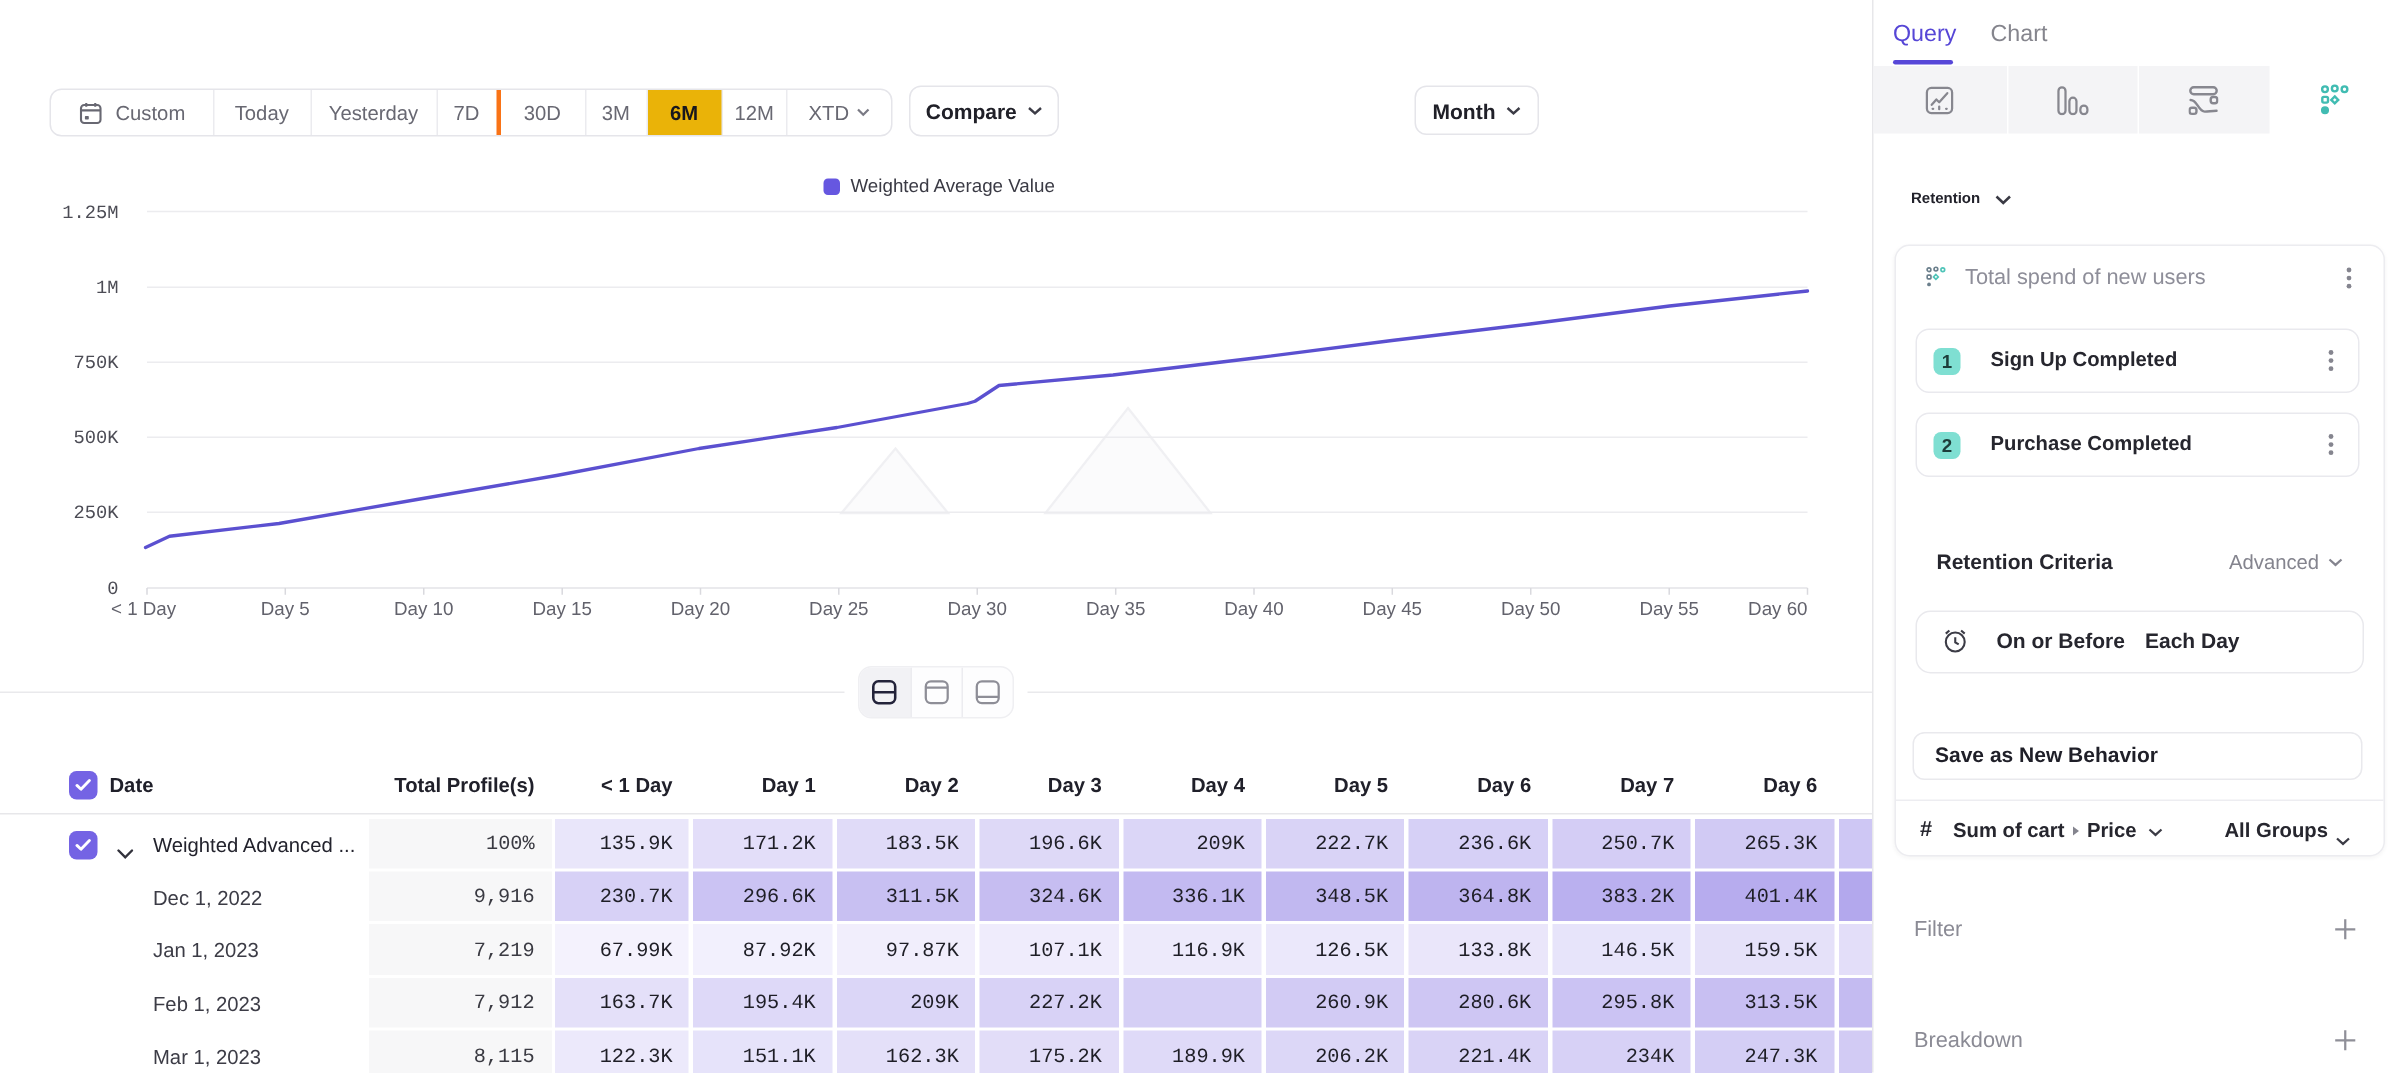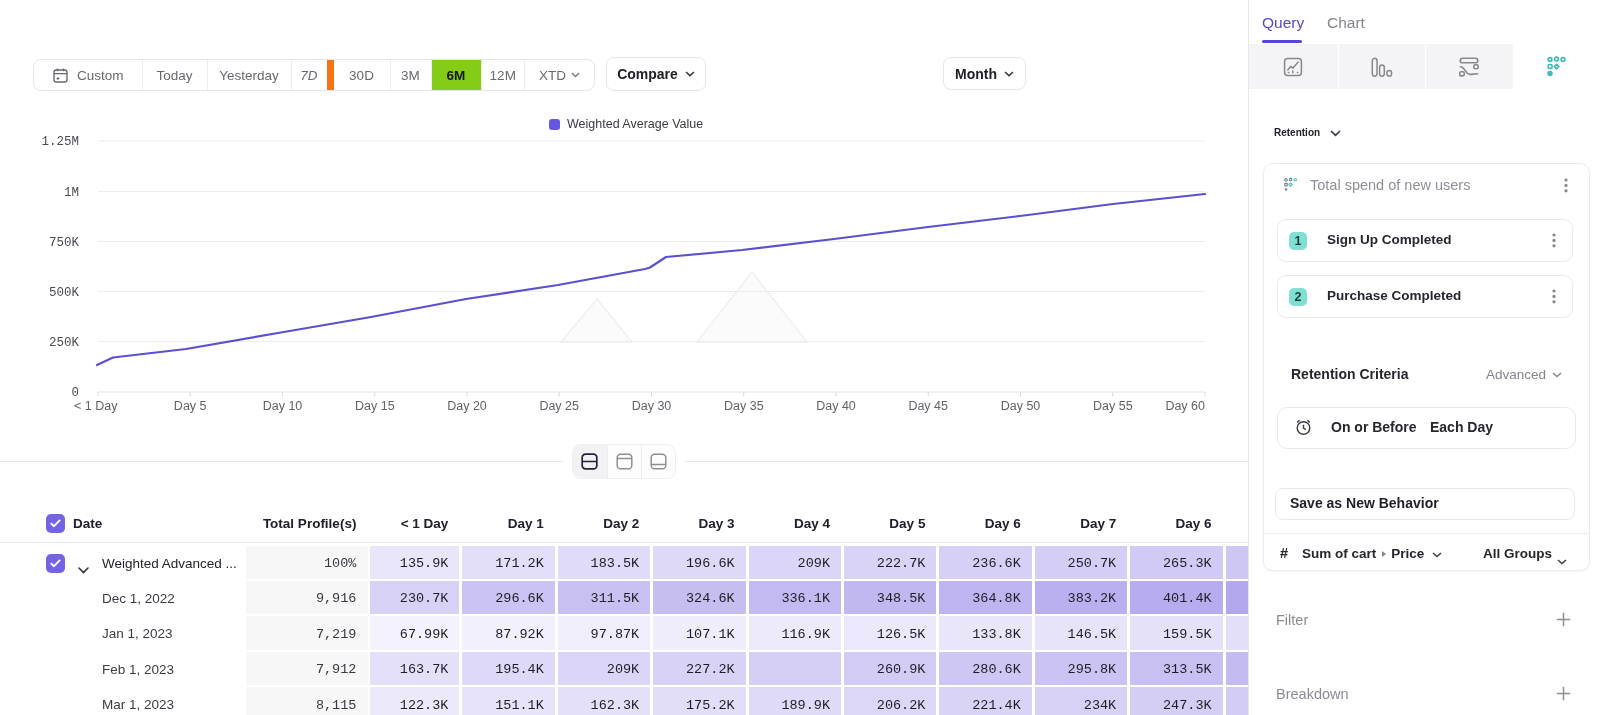--- a/index.html
+++ b/index.html
@@ -11,24 +11,24 @@
 
 <div class="abs" style="left:33px;top:59px;width:562px;height:32px;border:1px solid #e5e5ea;border-radius:8px;display:flex;align-items:stretch;font-size:13.5px;color:#686872;overflow:hidden;background:#fff;">
 <div style="width:108.5px;display:flex;align-items:center;justify-content:center;border-right:1px solid #ebebef;"><svg width="17" height="17" viewBox="0 0 17 17" style="margin-right:8px;" fill="none" stroke="#686872" stroke-width="1.4">
           <rect x="2" y="3" width="13" height="12" rx="2.2"></rect>
           <path d="M2 6.6 H15"></path>
           <path d="M5.5 1.6 V4.2 M11.5 1.6 V4.2"></path>
           <rect x="4.6" y="10.4" width="2.6" height="2.2" rx="0.5" fill="#686872" stroke="none"></rect>
         </svg>Custom</div>
 <div style="width:65px;display:flex;align-items:center;justify-content:center;border-right:1px solid #ebebef;">Today</div>
 <div style="width:84px;display:flex;align-items:center;justify-content:center;border-right:1px solid #ebebef;">Yesterday</div>
-<div style="width:42px;display:flex;align-items:center;justify-content:center;border-right:7px solid #f97316;font-style:italic;">7D</div>
+<div style="width:42px;display:flex;align-items:center;justify-content:center;border-right:3px solid #f97316;">7D</div>
 <div style="width:57px;display:flex;align-items:center;justify-content:center;border-right:1px solid #ebebef;">30D</div>
 <div style="width:41px;display:flex;align-items:center;justify-content:center;border-right:1px solid #ebebef;">3M</div>
-<div style="width:50px;display:flex;align-items:center;justify-content:center;border-right:1px solid #ebebef;background:#84cc16;color:#17171d;font-weight:bold;">6M</div>
+<div style="width:50px;display:flex;align-items:center;justify-content:center;border-right:1px solid #ebebef;background:#eab308;color:#17171d;font-weight:bold;">6M</div>
 <div style="width:43.5px;display:flex;align-items:center;justify-content:center;border-right:1px solid #ebebef;">12M</div>
 <div style="width:69px;display:flex;align-items:center;justify-content:center;">XTD<svg width="9" height="6" viewBox="0 0 9 6" fill="none" stroke="#7a7a84" stroke-width="1.5" style="margin-left:5px;">
           <path d="M1 1 L4.5 4.5 L8 1"></path>
         </svg></div>
 </div>
 <div class="abs" style="left:606px;top:57px;width:100px;height:34px;border:1px solid #e5e5ea;border-radius:8px;display:flex;align-items:center;justify-content:center;font-size:14px;color:#202028;font-weight:bold;background:#fff;">Compare<svg width="10" height="6" viewBox="0 0 10 6" fill="none" stroke="#3c3c46" stroke-width="1.6" style="margin-left:7px;">
         <path d="M1 1 L5 4.6 L9 1"></path>
       </svg></div>
 <div class="abs" style="left:943px;top:57px;width:83px;height:33px;border:1px solid #e5e5ea;border-radius:8px;display:flex;align-items:center;justify-content:center;font-size:14px;color:#202028;font-weight:bold;background:#fff;">Month<svg width="10" height="6" viewBox="0 0 10 6" fill="none" stroke="#3c3c46" stroke-width="1.6" style="margin-left:7px;">
         <path d="M1 1 L5 4.6 L9 1"></path>

